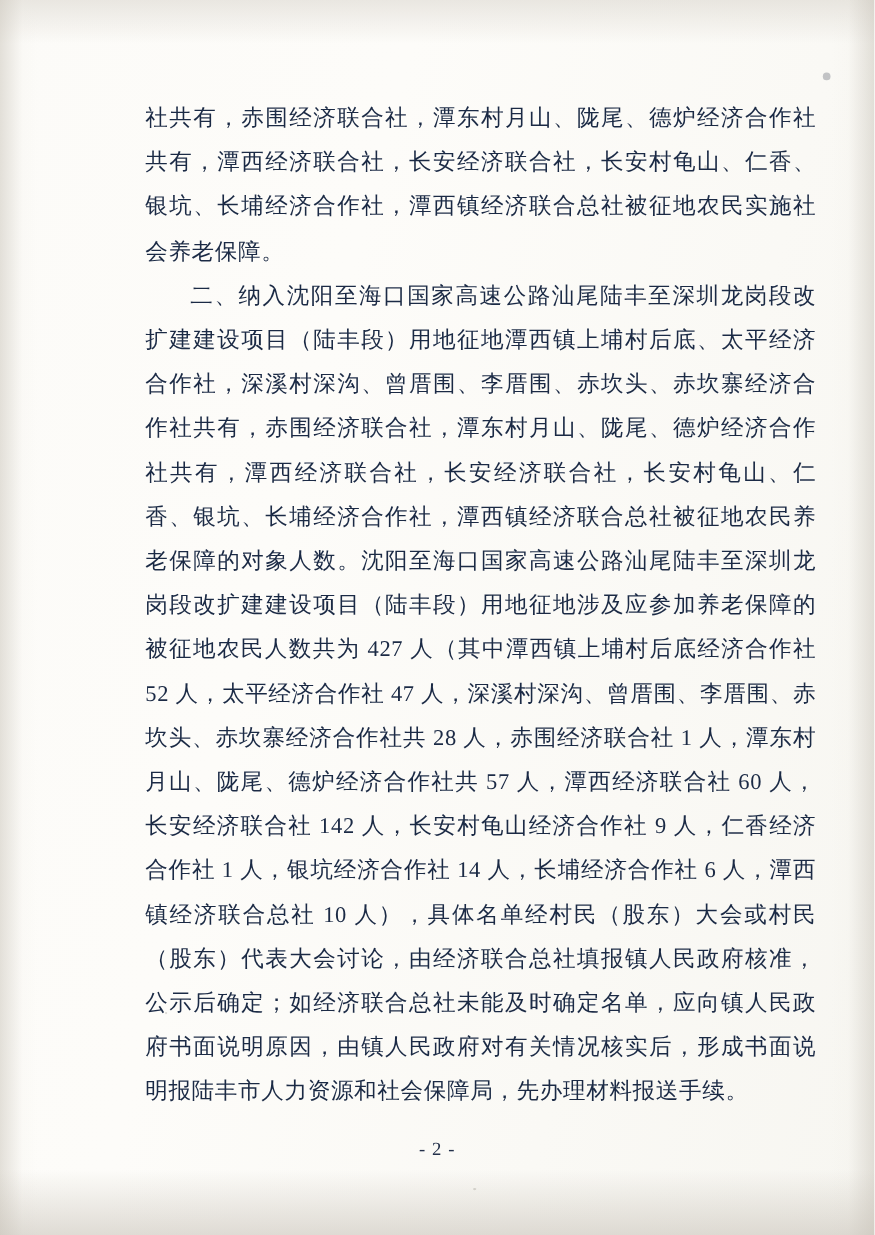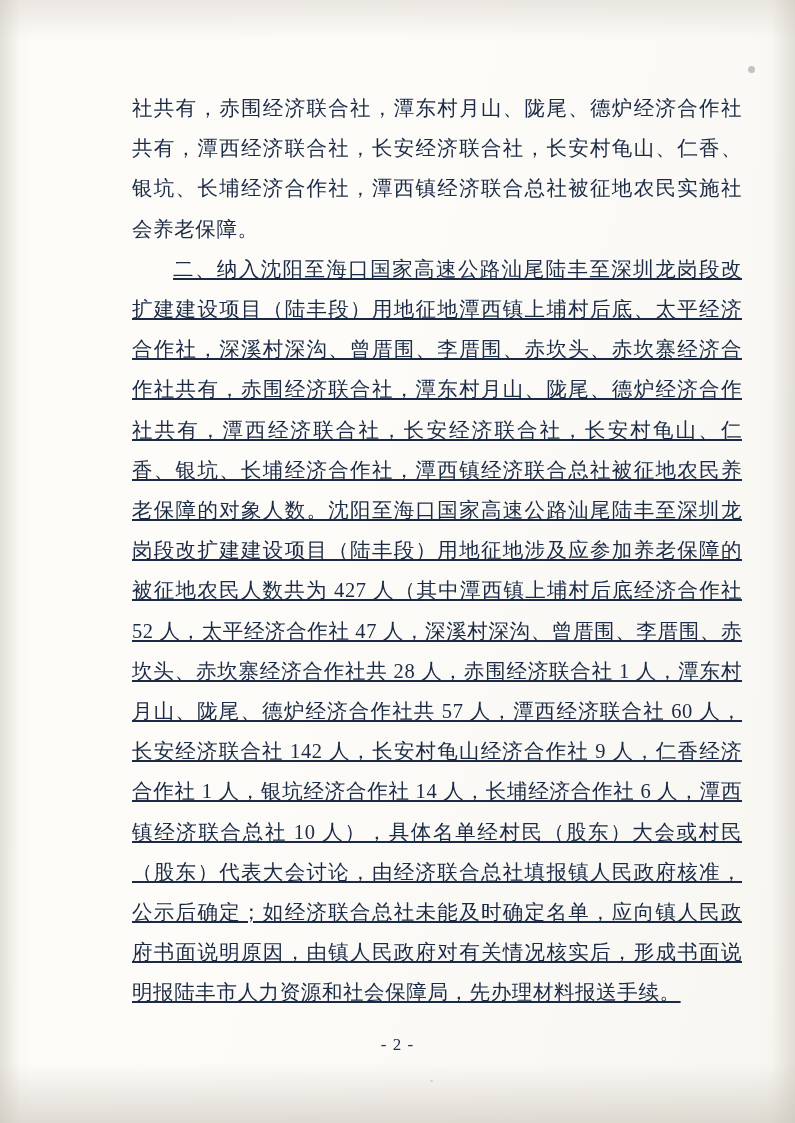--- a/index.html
+++ b/index.html
@@ -69,21 +69,20 @@
     line-height: 40.2px;
     color: #1b2a45;
     text-align: justify;
     text-justify: inter-ideograph;
     letter-spacing: 0.6px;
     font-family: "Liberation Serif", serif;
     text-indent: 0;
   }
   p.indent {
     text-indent: 41px;
-    text-decoration: underline;
   }
   .page-number {
     position: absolute;
     left: 0;
     right: 0;
     top: 1035px;
     text-align: center;
     font-size: 17px;
     color: #23304a;
     font-family: "Liberation Serif", serif;

